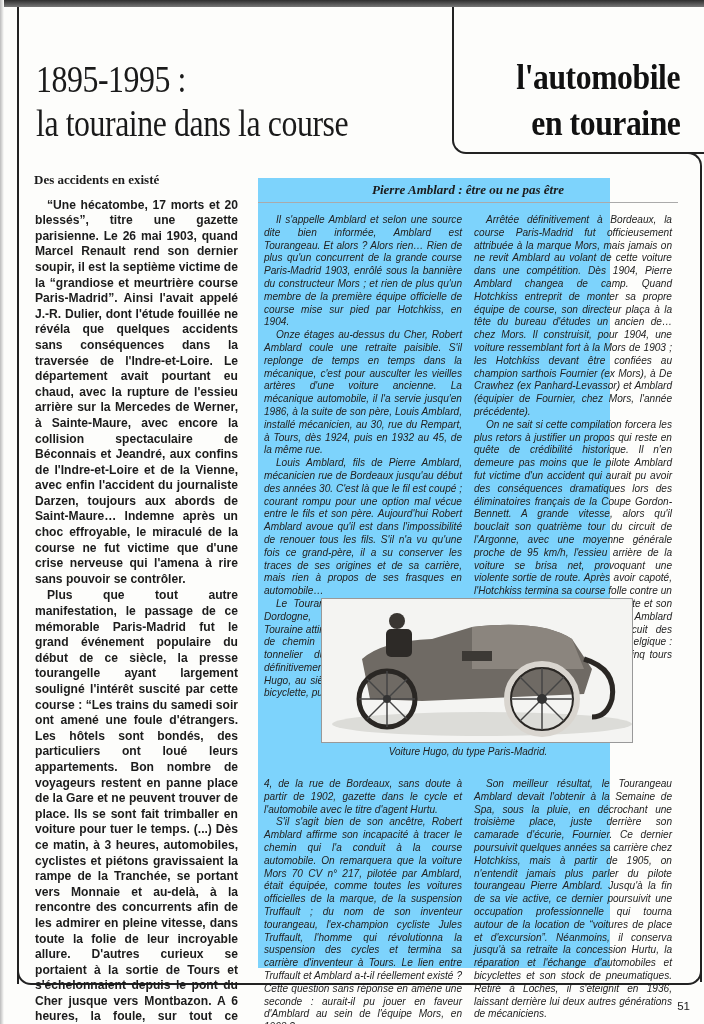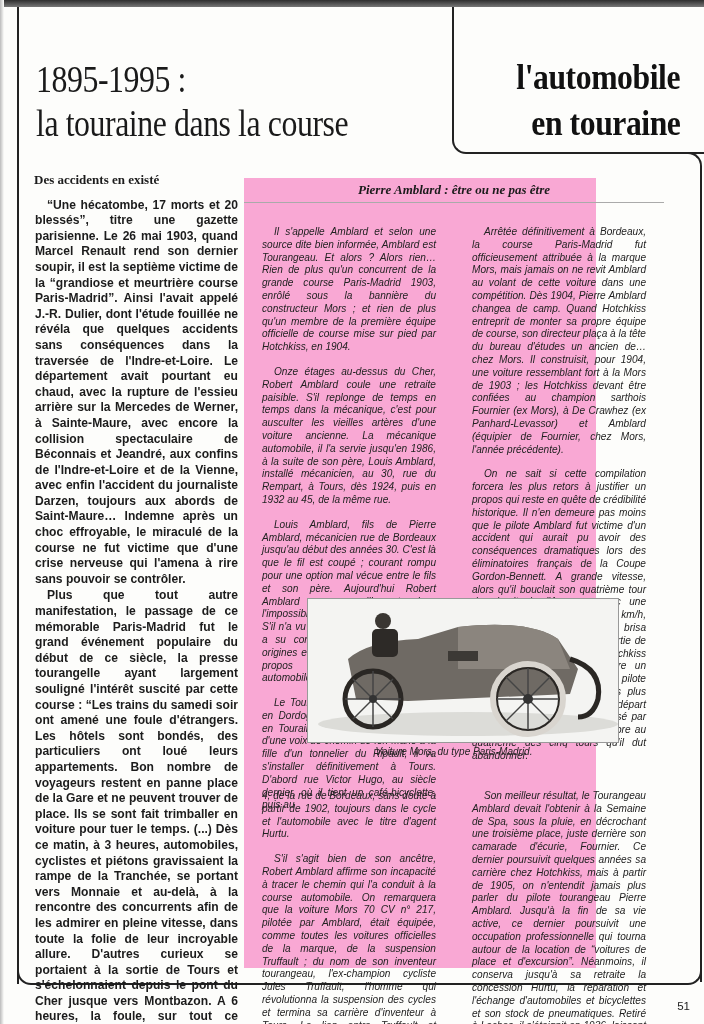--- a/index.html
+++ b/index.html
@@ -14,25 +14,25 @@
   .hdr-box-r{position:absolute;left:680px;top:152px;width:22px;height:830px;border-top:2px solid #222;border-right:2px solid #222;border-radius:0 14px 0 0;box-sizing:border-box;}
   .title1{position:absolute;left:36px;top:58px;font-family:"Liberation Serif",serif;font-size:37px;letter-spacing:-0.5px;transform:scaleX(0.86);transform-origin:left;color:#1a1a1a;white-space:nowrap;}
   .title2{position:absolute;left:36px;top:102px;font-family:"Liberation Serif",serif;font-size:37px;letter-spacing:-0.5px;transform:scaleX(0.86);transform-origin:left;color:#1a1a1a;white-space:nowrap;}
   .rtitle1{position:absolute;right:24px;top:56px;font-family:"Liberation Serif",serif;font-weight:bold;font-size:36px;letter-spacing:-0.5px;transform:scaleX(0.88);transform-origin:right;white-space:nowrap;color:#111;}
   .rtitle2{position:absolute;right:24px;top:102px;font-family:"Liberation Serif",serif;font-weight:bold;font-size:36px;letter-spacing:-0.5px;transform:scaleX(0.88);transform-origin:right;white-space:nowrap;color:#111;}
   
   .col-left{position:absolute;left:34px;top:172px;width:205px;font-size:12.1px;line-height:15.6px;text-align:justify;hyphens:auto;}
   .col-left h3{font-family:"Liberation Serif",serif;font-weight:bold;font-size:13px;margin:0 0 10px 0;}
   .col-left p{margin:1px;text-indent:12px;font-weight:bold;}
   
-  .sidebar{position:absolute;left:244px;top:178px;width:352px;height:790px;background:#f9a8d4;}
+  .sidebar{position:absolute;left:258px;top:178px;width:352px;height:790px;background:#7dd3fc;}
   .sb-title{position:absolute;left:0;top:4px;width:420px;text-align:center;font-family:"Liberation Serif",serif;font-style:italic;font-weight:bold;font-size:13px;color:#1b1b1b;}
   .sb-rule{position:absolute;left:0;top:24px;width:420px;height:1px;background:#aaa;}
   .sbcol{position:absolute;font-size:10.1px;line-height:12.8px;font-style:italic;text-align:justify;color:#222;}
-  .sbcol p{margin:12px;text-indent:12px;}
+  .sbcol p{margin:0;text-indent:12px;}
   .sb-c1{left:6px;top:36px;width:198px;}
   .sb-c2{left:216px;top:36px;width:198px;}
   .sb-c3{left:6px;top:600px;width:198px;}
   .sb-c4{left:216px;top:600px;width:198px;}
   .photo{position:absolute;left:63px;top:420px;width:310px;height:143px;background:#fafafa;border:1px solid #999;overflow:hidden;}
   .caption{position:absolute;left:0;top:568px;width:420px;text-align:center;font-size:10px;font-style:italic;color:#222;}
   .pagenum{position:absolute;right:14px;top:1000px;font-size:11.5px;color:#222;}
 </style>
 </head>
 <body>
@@ -98,24 +98,24 @@
         <line x1="220" y1="69" x2="220" y2="131"></line>
           <line x1="189" y1="100" x2="251" y2="100"></line>
         <line x1="198" y1="78" x2="242" y2="122"></line>
           <line x1="242" y1="78" x2="198" y2="122"></line>
       </g>
       <circle cx="220" cy="100" r="5" fill="#333"></circle>
       <circle cx="65" cy="100" r="4" fill="#333"></circle>
       <path d="M262 60 Q295 70 290 100 Q285 118 270 118" fill="none" stroke="#2a2724" stroke-width="5"></path>
     </svg>
   </div>
-  <div class="caption">Voiture Mors, du type Paris-Madrid.</div>
+  <div class="caption">Voiture Hugo, du type Paris-Madrid.</div>
 
   <div class="sbcol sb-c3">
-    <p style="text-indent:0">4, de la rue de Bordeaux, sans doute à partir de 1902, toujours dans le cycle et l'automobile avec le titre d'agent Hurtu.</p>
+    <p style="text-indent:0">4, de la rue de Bordeaux, sans doute à partir de 1902, gazette dans le cycle et l'automobile avec le titre d'agent Hurtu.</p>
     <p>S'il s'agit bien de son ancêtre, Robert Amblard affirme son incapacité à tracer le chemin qui l'a conduit à la course automobile. On remarquera que la voiture Mors 70 CV n° 217, pilotée par Amblard, était équipée, comme toutes les voitures officielles de la marque, de la suspension Truffault ; du nom de son inventeur tourangeau, l'ex-champion cycliste Jules Truffault, l'homme qui révolutionna la suspension des cycles et termina sa carrière d'inventeur à Tours. Le lien entre Truffault et Amblard a-t-il réellement existé ? Cette question sans réponse en amène une seconde : aurait-il pu jouer en faveur d'Amblard au sein de l'équipe Mors, en 1903 ?</p>
   </div>
   <div class="sbcol sb-c4">
     <p>Son meilleur résultat, le Tourangeau Amblard devait l'obtenir à la Semaine de Spa, sous la pluie, en décrochant une troisième place, juste derrière son camarade d'écurie, Fournier. Ce dernier poursuivit quelques années sa carrière chez Hotchkiss, mais à partir de 1905, on n'entendit jamais plus parler du pilote tourangeau Pierre Amblard. Jusqu'à la fin de sa vie active, ce dernier poursuivit une occupation professionnelle qui tourna autour de la location de “voitures de place et d'excursion”. Néanmoins, il conserva jusqu'à sa retraite la concession Hurtu, la réparation et l'échange d'automobiles et bicyclettes et son stock de pneumatiques. Retiré à Loches, il s'éteignit en 1936, laissant derrière lui deux autres générations de mécaniciens.</p>
   </div>
 </div>
 
 <div class="pagenum">51</div>
 
 </body></html>

